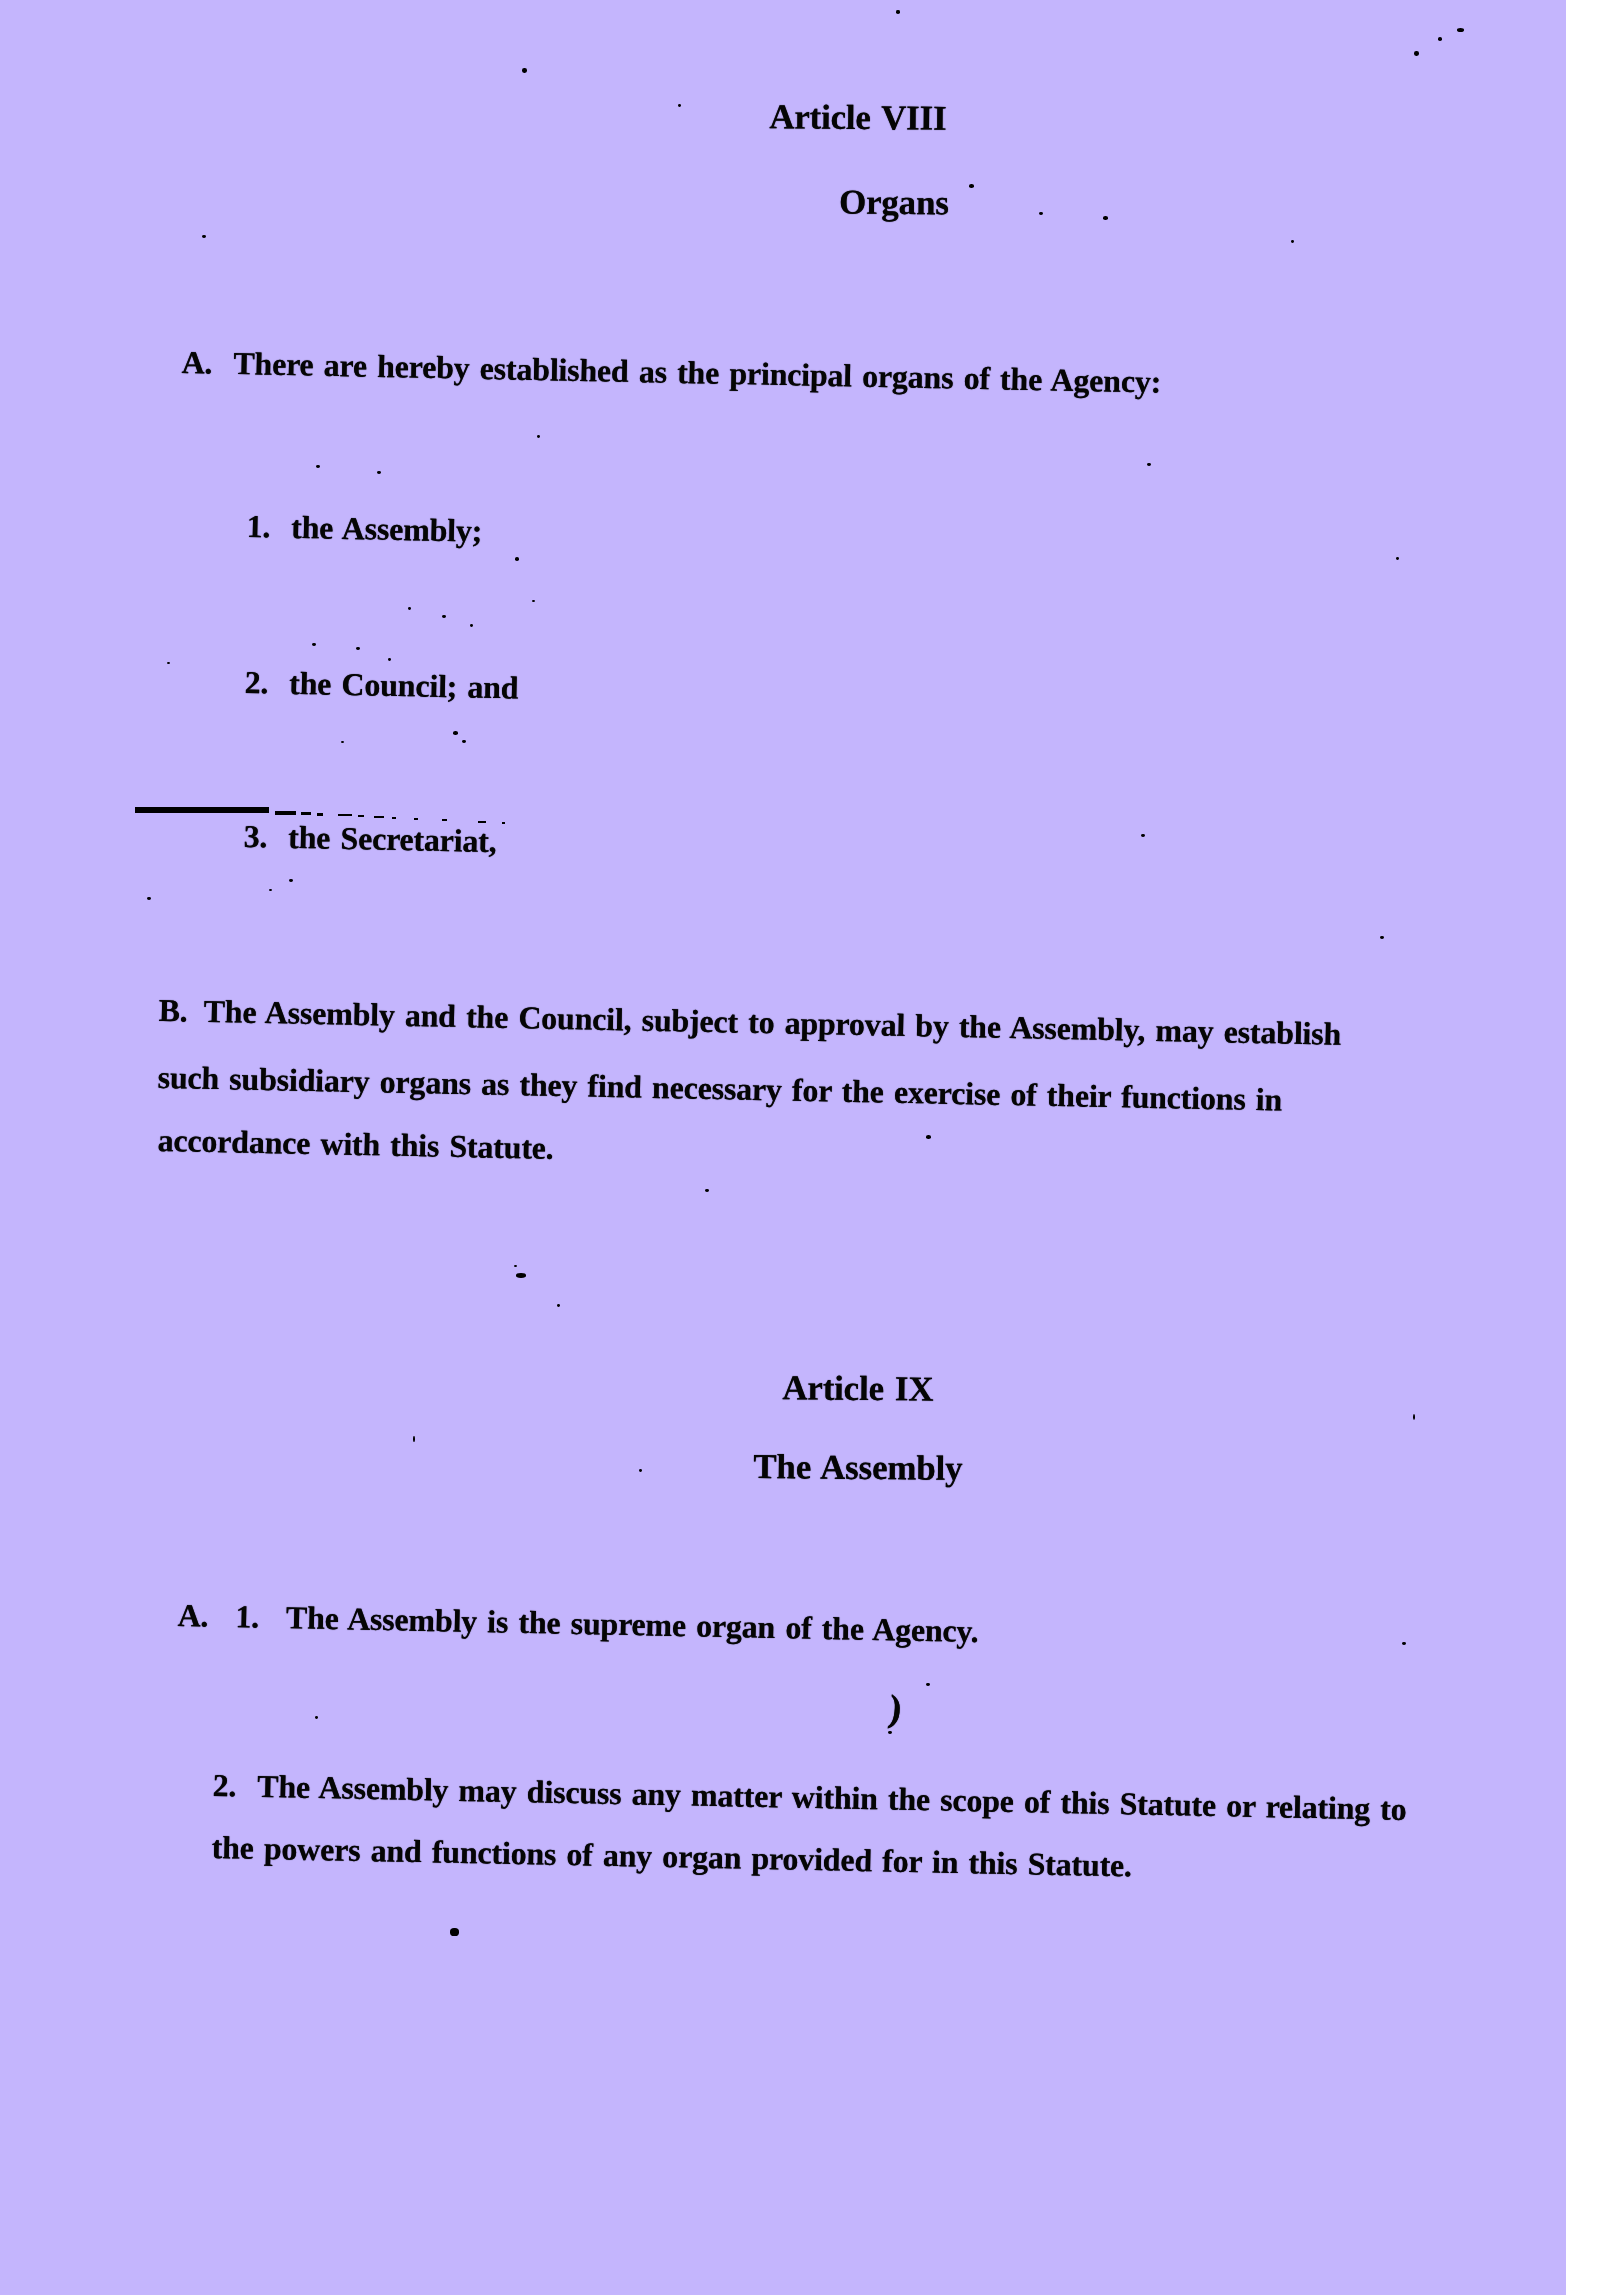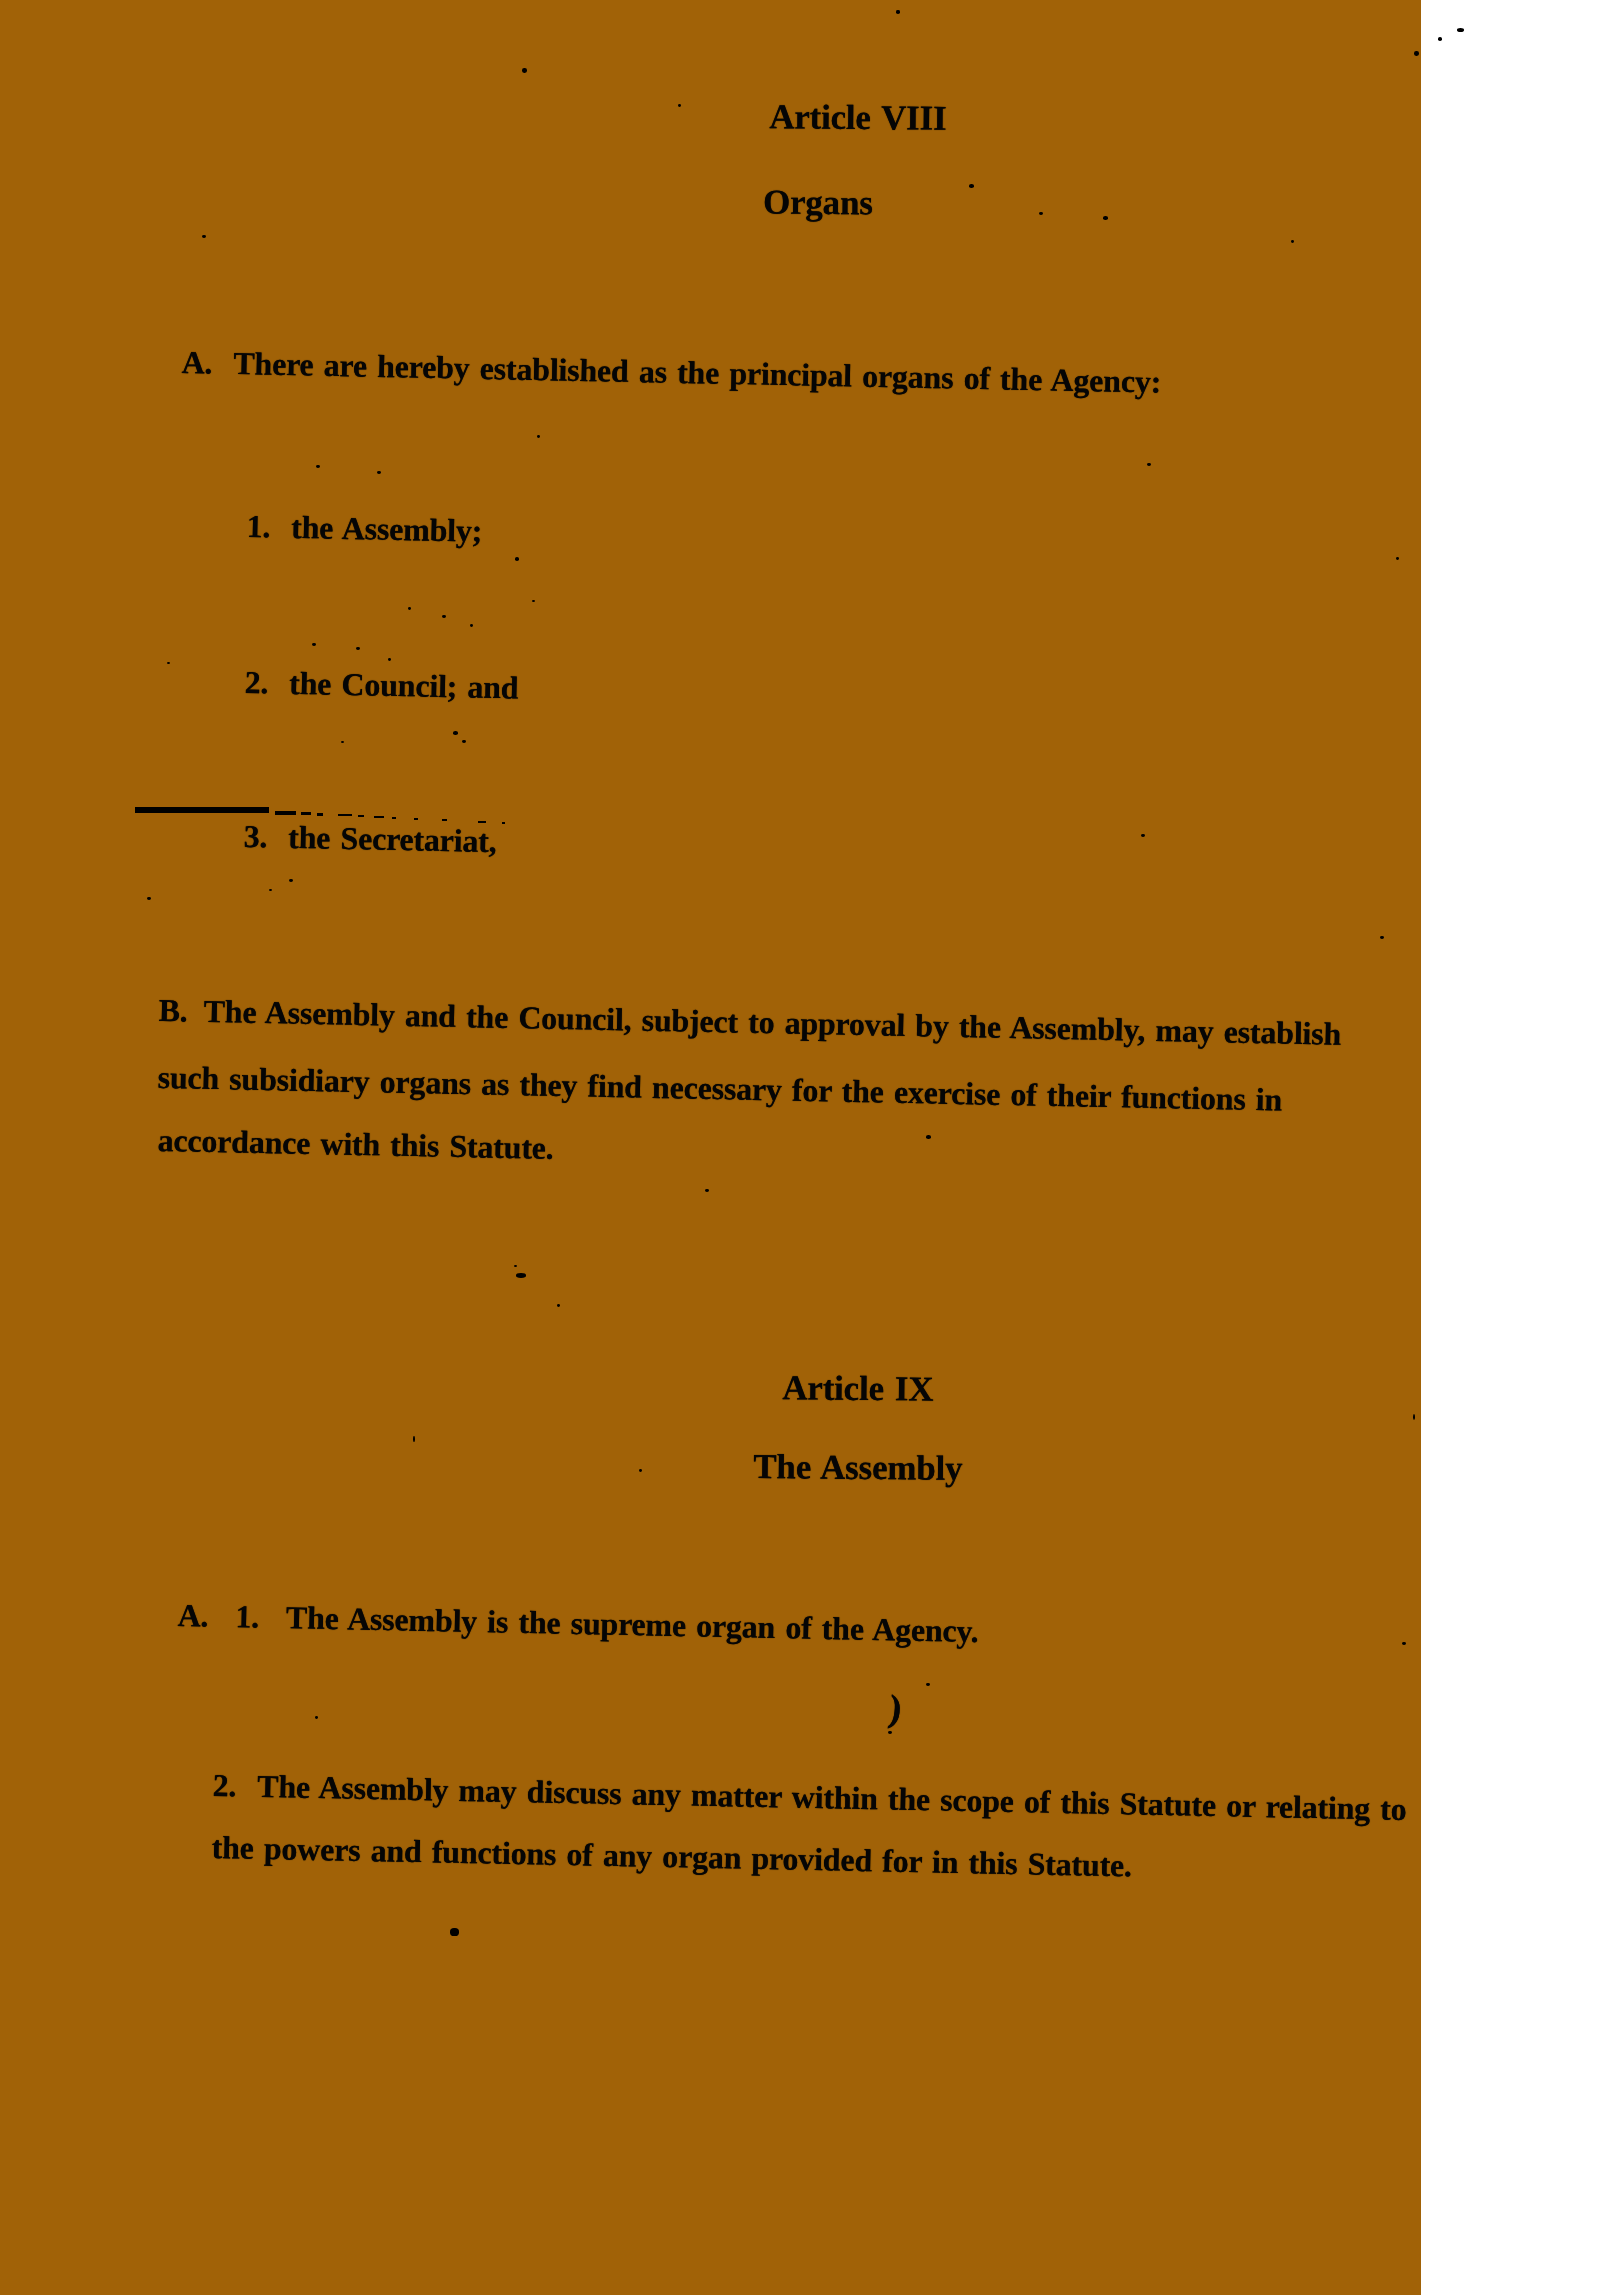--- a/index.html
+++ b/index.html
@@ -4,21 +4,21 @@
 <style>
   html,body{margin:0;padding:0;}
   body{
     width:1619px;height:2295px;
     background:#ffffff;
     position:relative;
     overflow:hidden;
     font-family:"Liberation Serif","DejaVu Serif",serif;
     color:#050505;
   }
-  .page{position:absolute;left:0;top:0;width:1421px;height:2295px;background:#a16207;text-align:right;}
+  .page{position:absolute;left:0;top:0;width:1566px;height:2295px;background:#c4b5fd;text-align:right;}
   .txt{
     position:absolute;
     white-space:nowrap;
     font-weight:700;
     font-size:32px;
     line-height:1;
     letter-spacing:-0.2px;
     word-spacing:2.4px;
     text-shadow:0 0 1px rgba(0,0,0,.85);
     transform:rotate(1.15deg);
@@ -41,21 +41,21 @@
     transform:rotate(7deg);
     text-shadow:0 0 0.8px #000;
   }
 </style>
 </head>
 <body>
 
 <div class="page">
 
   <div class="txt title" style="left:858px;top:100px;">Article VIII</div>
-  <div class="txt title" style="left:818px;top:185px;">Organs</div>
+  <div class="txt title" style="left:894px;top:185px;">Organs</div>
 
   <div class="txt row" style="left:182px;top:346px;">
     <span class="gap-md">A.</span>
     <span>There are hereby established as the principal organs of the Agency:</span>
   </div>
 
   <div class="txt row" style="left:247px;top:510px;">
     <span class="gap-md">1.</span>
     <span>the Assembly;</span>
   </div>

